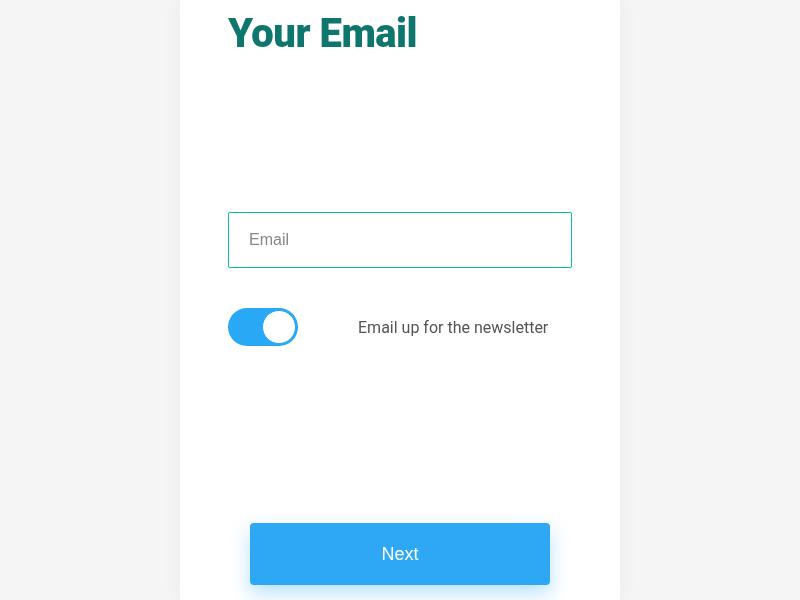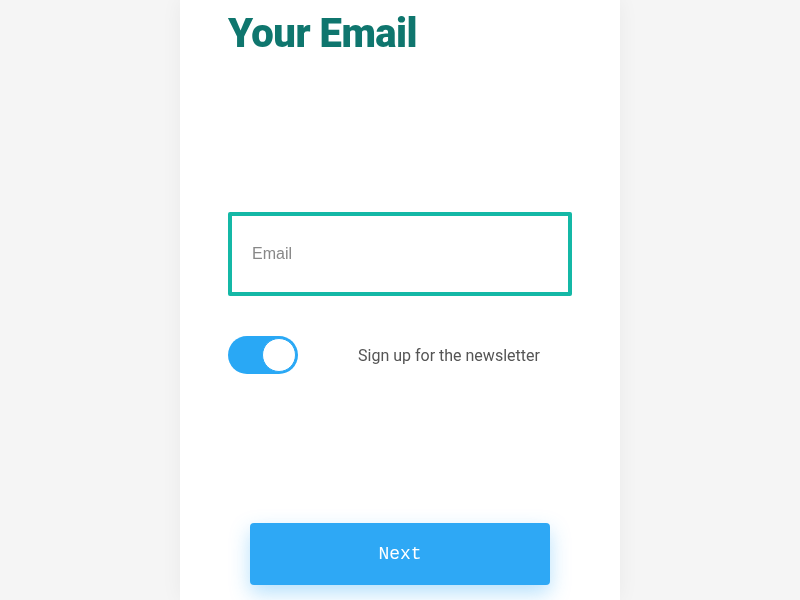--- a/index.html
+++ b/index.html
@@ -31,22 +31,22 @@
       margin-left: 48px;
       margin-top: 10px;
       letter-spacing: -0.5px;
     }
     .form-area {
       margin-top: 155px;
       padding: 0 48px;
     }
     .email-input {
       width: 100%;
-      height: 84px;
-      border: 4px solid #14b8a6;
+      height: 56px;
+      border: 1px solid #14b8a6;
       border-radius: 2px;
       padding: 0 20px;
       font-size: 16px;
       color: #333;
       outline: none;
     }
     .email-input::placeholder {
       color: #888;
       font-size: 16px;
     }
@@ -87,34 +87,33 @@
       width: 300px;
       height: 62px;
       background: #2ea8f5;
       color: #ffffff;
       border: none;
       border-radius: 4px;
       font-size: 18px;
       font-weight: 500;
       cursor: pointer;
       box-shadow: 0 8px 20px rgba(46,168,245,0.35);
-      font-family: Liberation Mono, monospace;
     }
   </style>
 </head>
 <body>
 
 <div class="card">
   <h1 class="title">Your Email</h1>
 
   <div class="form-area">
     <input type="email" class="email-input" placeholder="Email" style="">
 
     <div class="toggle-row">
       <div class="toggle">
         <div class="toggle-knob"></div>
       </div>
-      <span class="toggle-label">Sign up for the newsletter</span>
+      <span class="toggle-label">Email up for the newsletter</span>
     </div>
   </div>
 
   <button class="next-button">Next</button>
 </div>
 
 </body></html>

